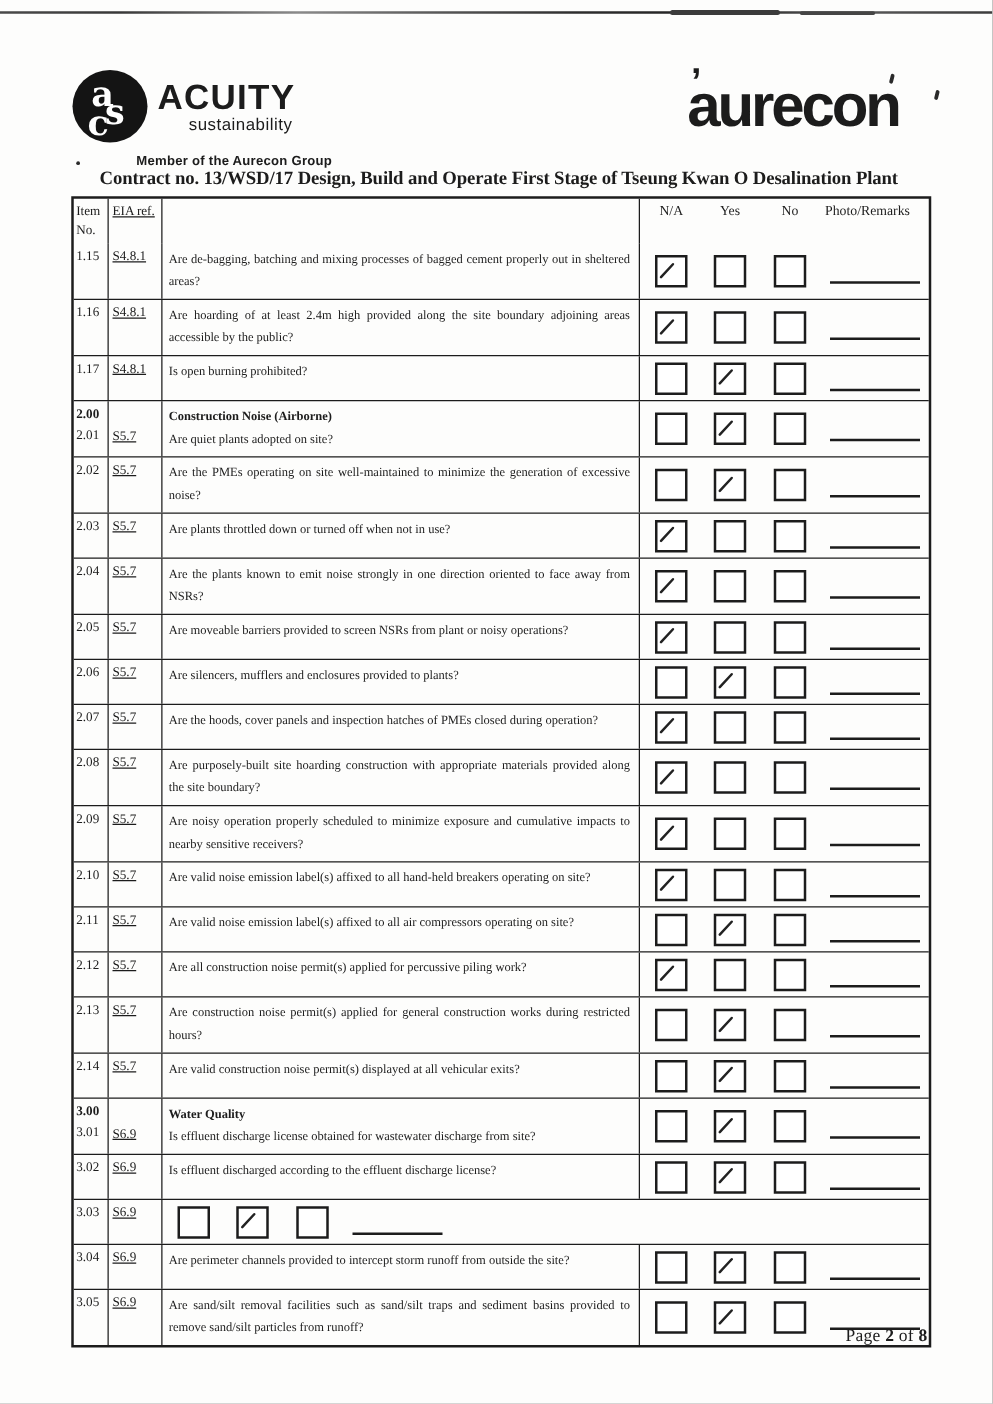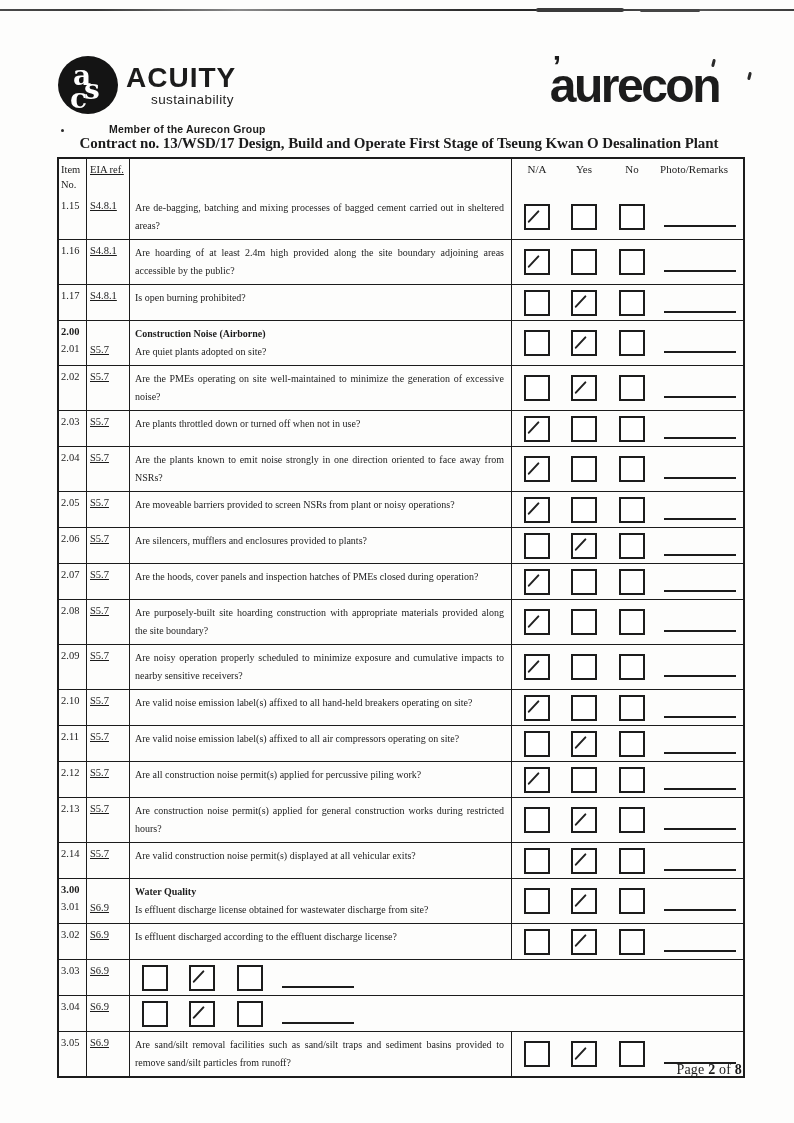--- a/index.html
+++ b/index.html
@@ -119,21 +119,21 @@
     </div>
     <div id="rows-container">
         <div class="row">
     <div class="cell cell-item">
       <div class="item-main">1.15</div>
 
     </div>
     <div class="cell cell-eia">S4.8.1</div>
     <div class="cell cell-q">
 
-      <div class="q-text">Are de-bagging, batching and mixing processes of bagged cement carried out in sheltered areas?</div>
+      <div class="q-text">Are de-bagging, batching and mixing processes of bagged cement properly out in sheltered areas?</div>
     </div>
     <div class="cell cell-checks">
       <span class="checkbox" data-box="na">
               <span class="tick"></span>
             </span>
       <span class="checkbox" data-box="yes"></span>
       <span class="checkbox" data-box="no"></span>
       <span class="remarks-line"></span>
     </div>
   </div>
@@ -493,20 +493,24 @@
       <span class="checkbox" data-box="no"></span>
       <span class="remarks-line"></span>
     </div>
   </div>
         <div class="row">
     <div class="cell cell-item">
       <div class="item-main">3.04</div>
 
     </div>
     <div class="cell cell-eia">S6.9</div>
+    <div class="cell cell-q">
+
+      <div class="q-text">Are perimeter channels provided to intercept storm runoff from outside the site?</div>
+    </div>
     <div class="cell cell-checks">
       <span class="checkbox" data-box="na"></span>
       <span class="checkbox" data-box="yes">
               <span class="tick"></span>
             </span>
       <span class="checkbox" data-box="no"></span>
       <span class="remarks-line"></span>
     </div>
   </div>
         <div class="row">

